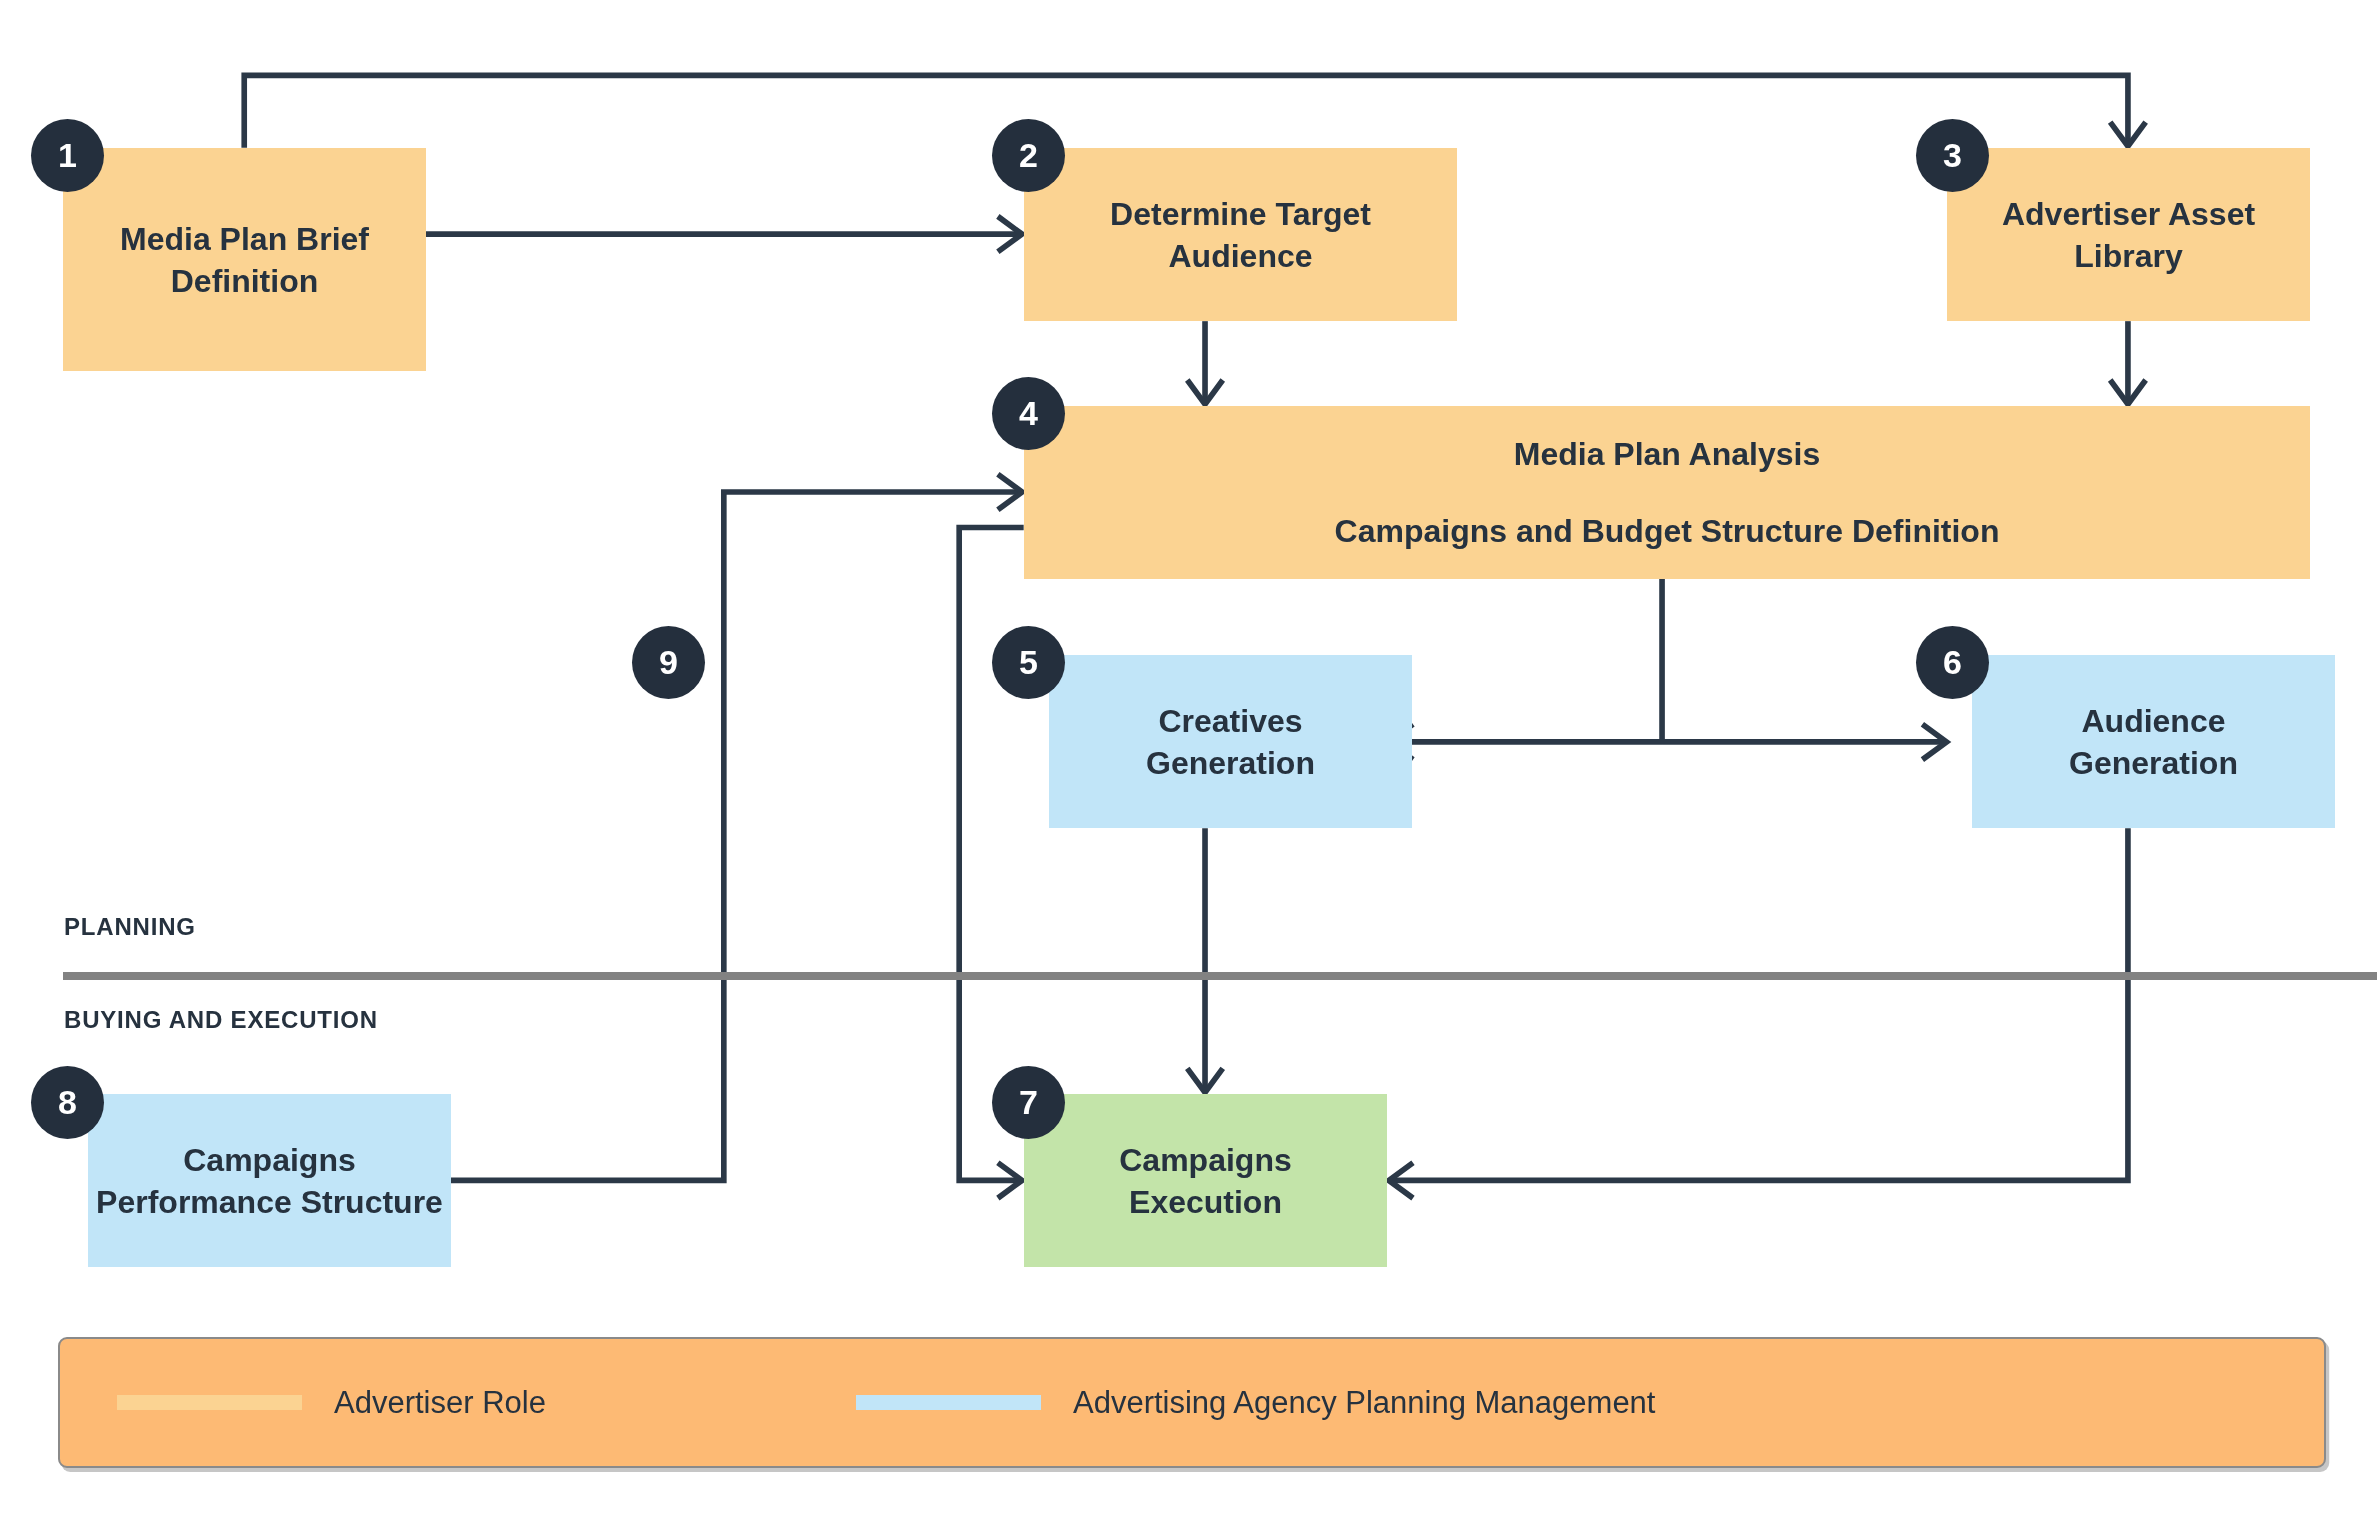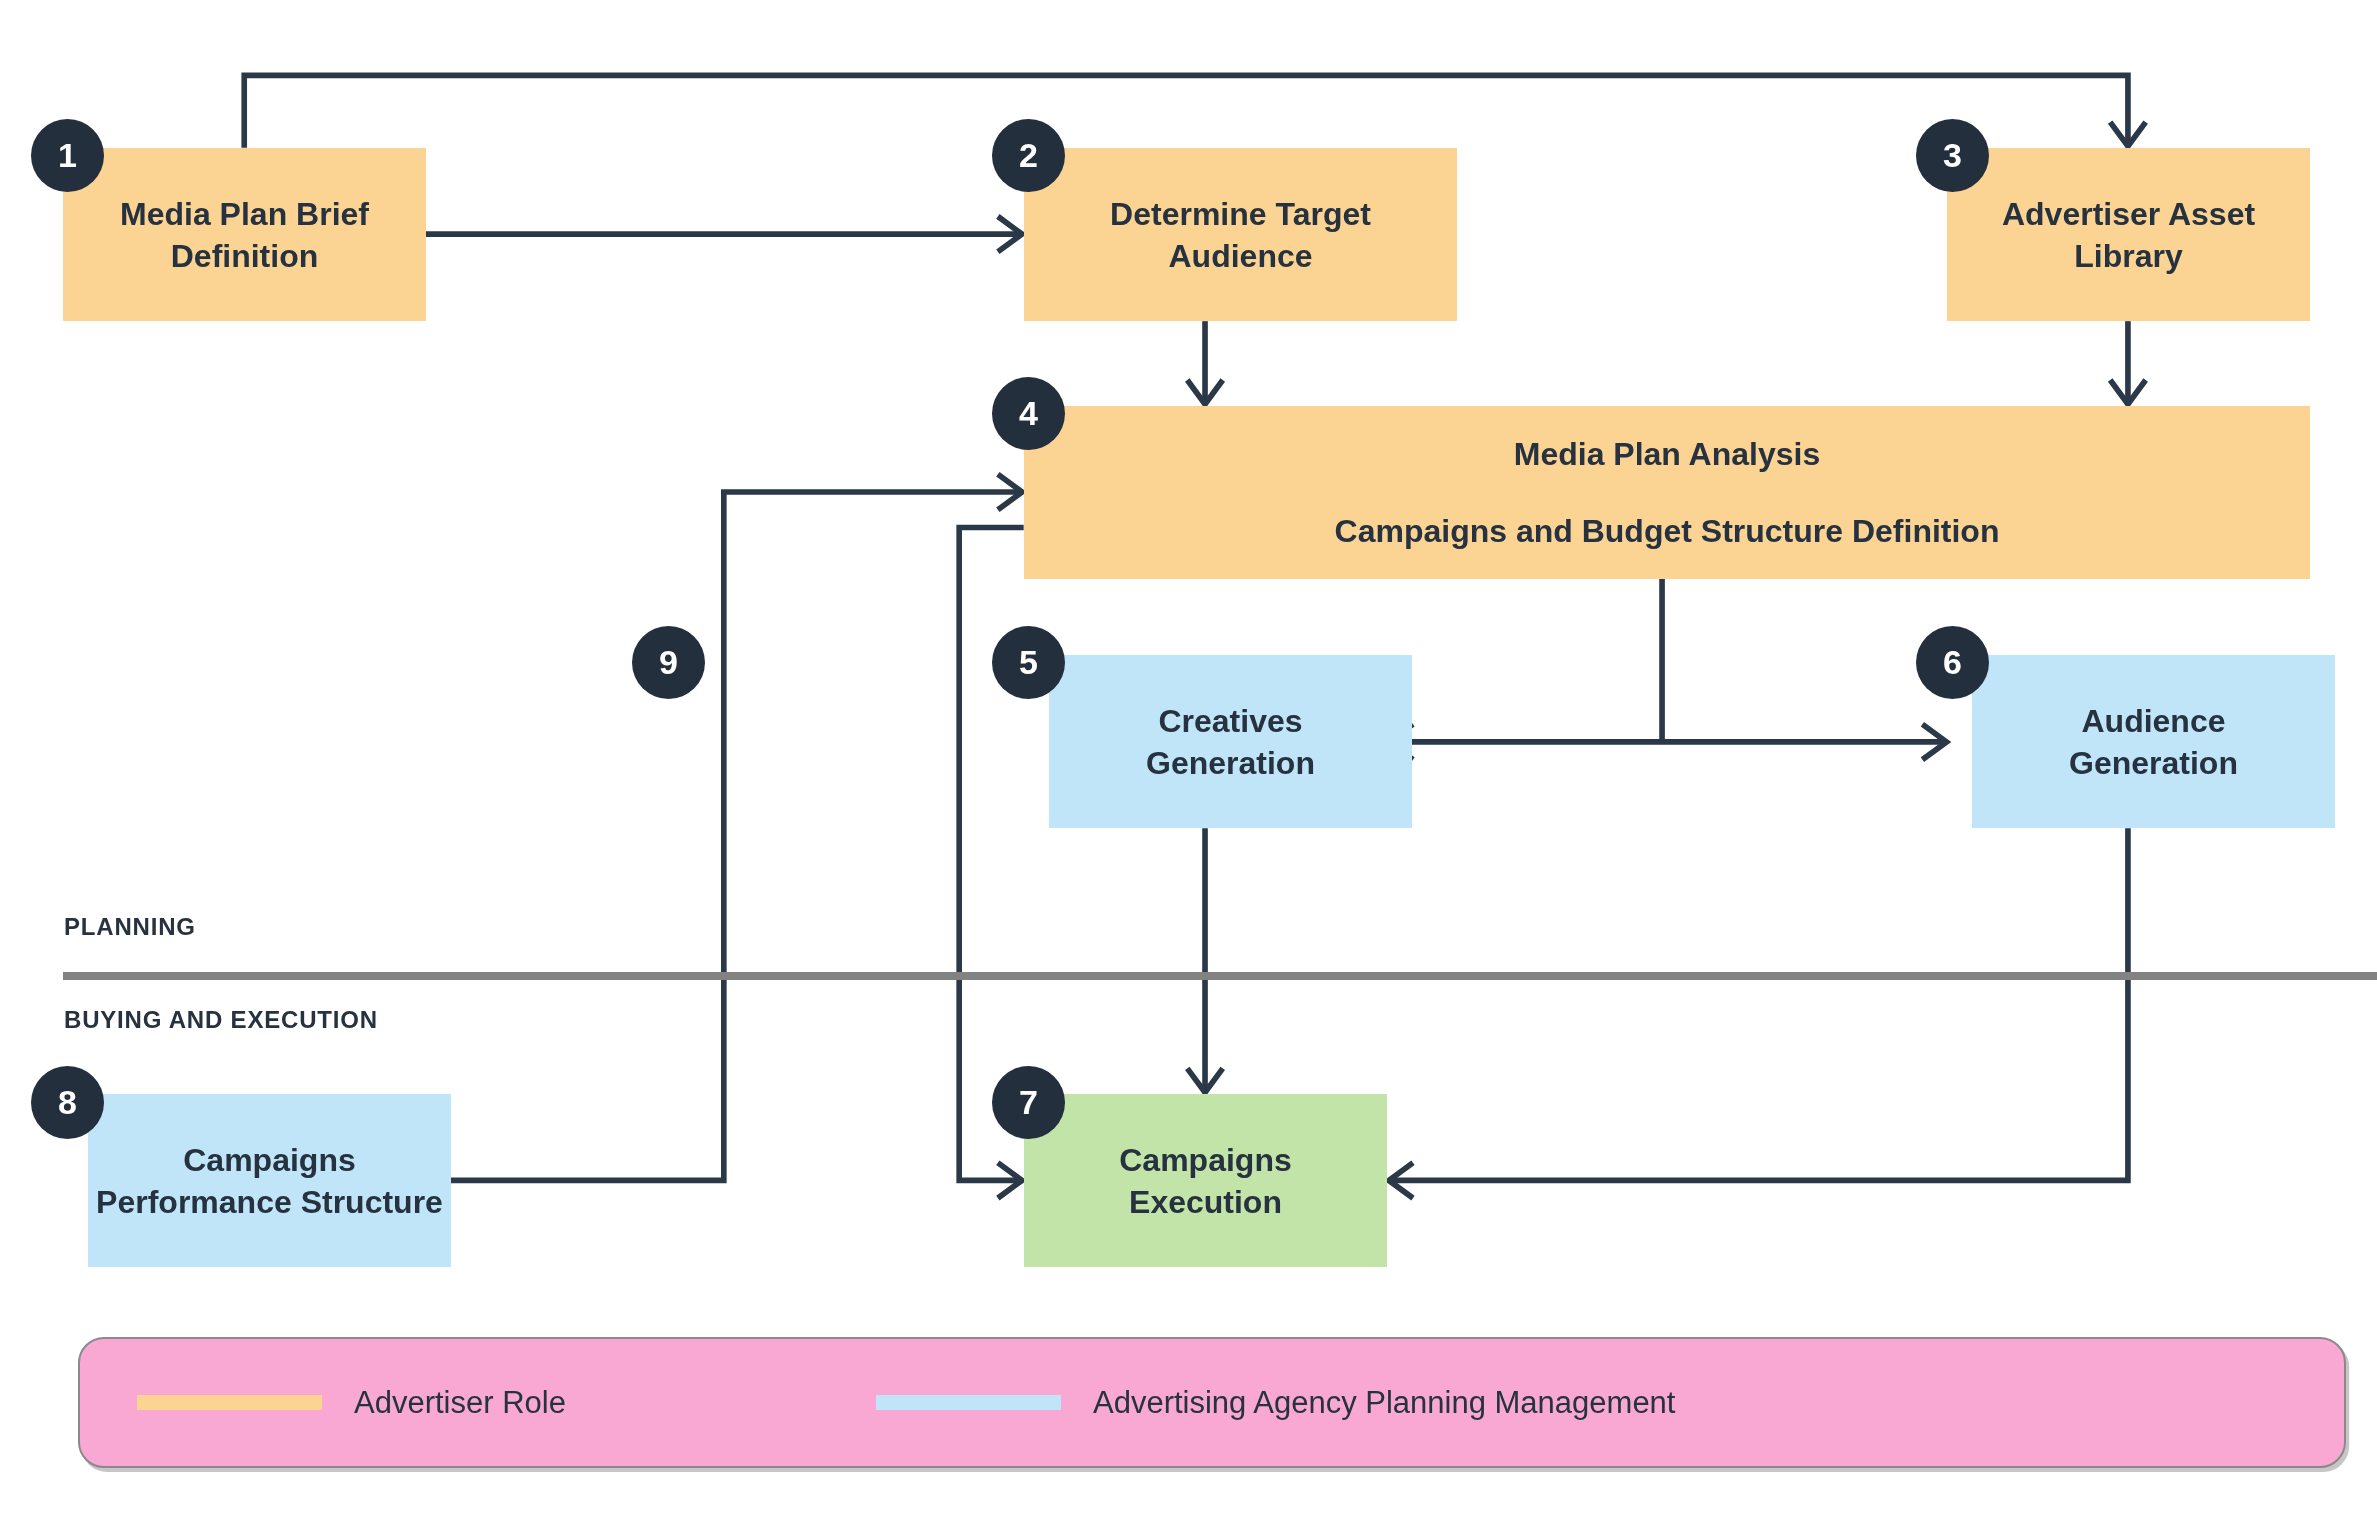--- a/index.html
+++ b/index.html
@@ -19,23 +19,22 @@
   .node-label{display:flex;flex-direction:column;align-items:center;justify-content:center;}
   .node-label.spread div + div{margin-top:35px;}
   .badge{
     position:absolute;width:73px;height:73px;border-radius:50%;background:#242F3D;
     color:#ffffff;font-weight:bold;font-size:34px;display:flex;align-items:center;justify-content:center;
   }
   .section-label{position:absolute;left:64px;font-weight:bold;font-size:24px;letter-spacing:0.8px;color:#26323F;}
   .divider{position:absolute;left:63px;top:972px;width:2315px;height:8px;background:#828282;}
   .legend{
     position:absolute;left:58px;top:1337px;width:2264px;height:127px;
-    border:2.4px solid #8A8A8A;border-radius:26px;background:#f9a8d4;
+    border:2.4px solid #8A8A8A;border-radius:9px;background:#fdba74;
     box-shadow:3.2px 4px 0 rgba(128,128,128,0.45);
-    margin-left:20px;
   }
   .legend-item{position:absolute;top:0;height:100%;display:flex;align-items:center;}
   .legend-swatch{width:185px;height:14.5px;margin-right:32px;}
   .legend-label{font-size:31px;color:#26323F;white-space:nowrap;}
   .sw-advertiser{background:#FBD392;}
   .sw-agency{background:#C1E5F8;}
   .sw-platform{background:#C3E4A9;}
 </style>
 </head>
 <body>
@@ -66,21 +65,21 @@
     <path d="M2640,1027 V1464 H1727"></path>
     <path d="M1753,1442 L1723,1464 L1753,1486"></path>
 
     <path d="M528,1464 H898 V610 H1264"></path>
     <path d="M1238,588 L1268,610 L1238,632"></path>
 
     <path d="M1270,654 H1190 V1464 H1264"></path>
     <path d="M1238,1442 L1268,1464 L1238,1486"></path>
   </svg>
 
-  <div class="node advertiser" style="left:63px;top:148px;width:363px;height:173px">
+  <div class="node advertiser" style="left:63px;top:148px;width:363px;height:223px">
     <div class="node-label">
       <div>Media Plan Brief</div>
       <div>Definition</div>
     </div>
   </div>
 
   <div class="node advertiser" style="left:1024px;top:148px;width:433px;height:173px">
     <div class="node-label">
       <div>Determine Target</div>
       <div>Audience</div>

